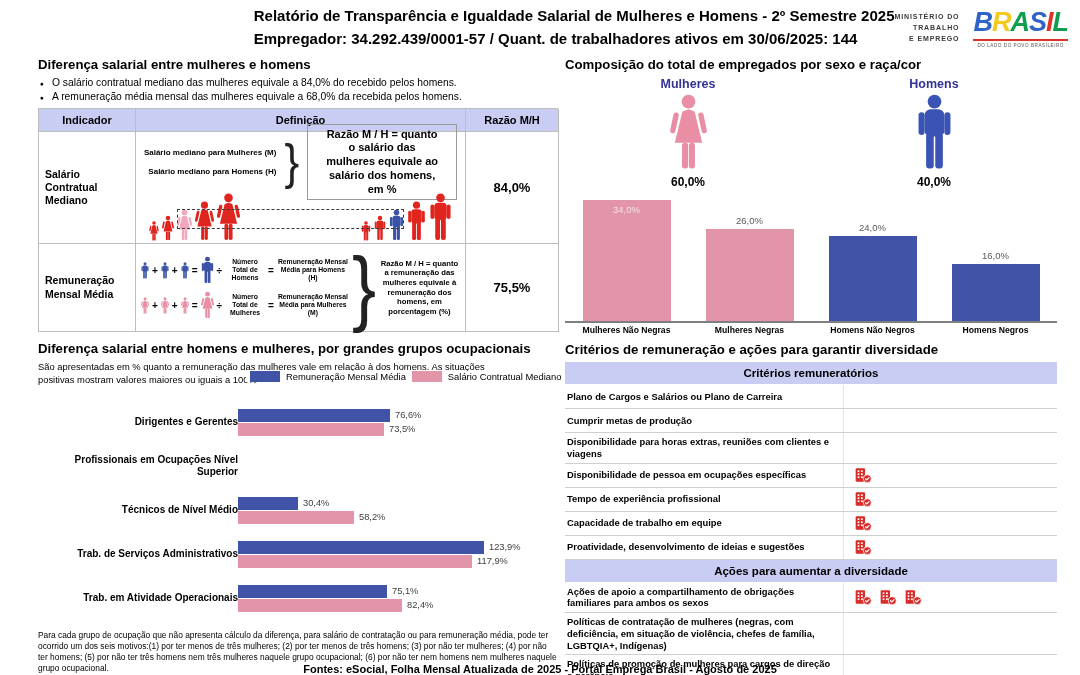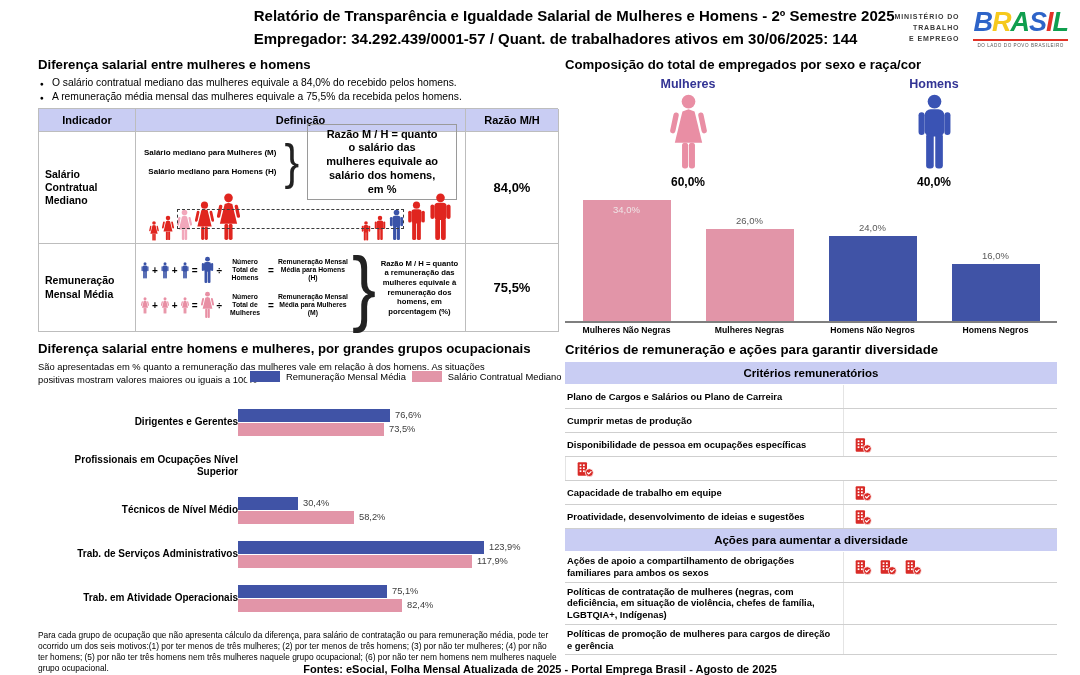--- a/index.html
+++ b/index.html
@@ -144,21 +144,21 @@
         <div class="brasil"><span style="color: rgb(46, 100, 200);">B</span><span style="color: rgb(246, 201, 30);">R</span><span style="color: rgb(15, 158, 78);">A</span><span style="color: rgb(46, 100, 200);">S</span><span style="color: rgb(226, 50, 39);">I</span><span style="color: rgb(15, 158, 78);">L</span></div>
         <div class="tagline">DO LADO DO POVO BRASILEIRO</div>
       </div>
     </div>
   </header>
 
   <section class="col-left">
     <h2>Diferença salarial entre mulheres e homens</h2>
     <ul class="bullets">
       <li>O salário contratual mediano das mulheres equivale a 84,0% do recebido pelos homens.</li>
-      <li>A remuneração média mensal das mulheres equivale a 75,5% da recebida pelos homens.</li>
+      <li>A remuneração média mensal das mulheres equivale a 68,0% da recebida pelos homens.</li>
     </ul>
 
     <div class="ind-table">
       <div class="cell hcell">Indicador</div>
       <div class="cell hcell">Definição</div>
       <div class="cell hcell">Razão M/H</div>
 
       <div class="cell ind-name r1">Salário Contratual Mediano</div>
       <div class="cell def-cell r1">
         <div class="def-top">
@@ -385,28 +385,33 @@
         <div class="crit-band">Critérios remuneratórios</div>
         <div class="crit-row">
           <div class="crit-label">Plano de Cargos e Salários ou Plano de Carreira</div>
           <div class="crit-icons"></div>
         </div>
         <div class="crit-row">
           <div class="crit-label">Cumprir metas de produção</div>
           <div class="crit-icons"></div>
         </div>
         <div class="crit-row">
+          <div class="crit-label">Disponibilidade para horas extras, reuniões com clientes e viagens</div>
+          <div class="crit-icons"></div>
+        </div>
+        <div class="crit-row">
           <div class="crit-label">Disponibilidade de pessoa em ocupações específicas</div>
           <div class="crit-icons">
             <svg class="company-icon" viewBox="0 0 26 24">
               <use href="#sym-company"></use>
             </svg>
           </div>
         </div>
         <div class="crit-row">
+          <div class="crit-label">Tempo de experiência profissional</div>
           <div class="crit-icons">
             <svg class="company-icon" viewBox="0 0 26 24">
               <use href="#sym-company"></use>
             </svg>
           </div>
         </div>
         <div class="crit-row">
           <div class="crit-label">Capacidade de trabalho em equipe</div>
           <div class="crit-icons">
             <svg class="company-icon" viewBox="0 0 26 24">

